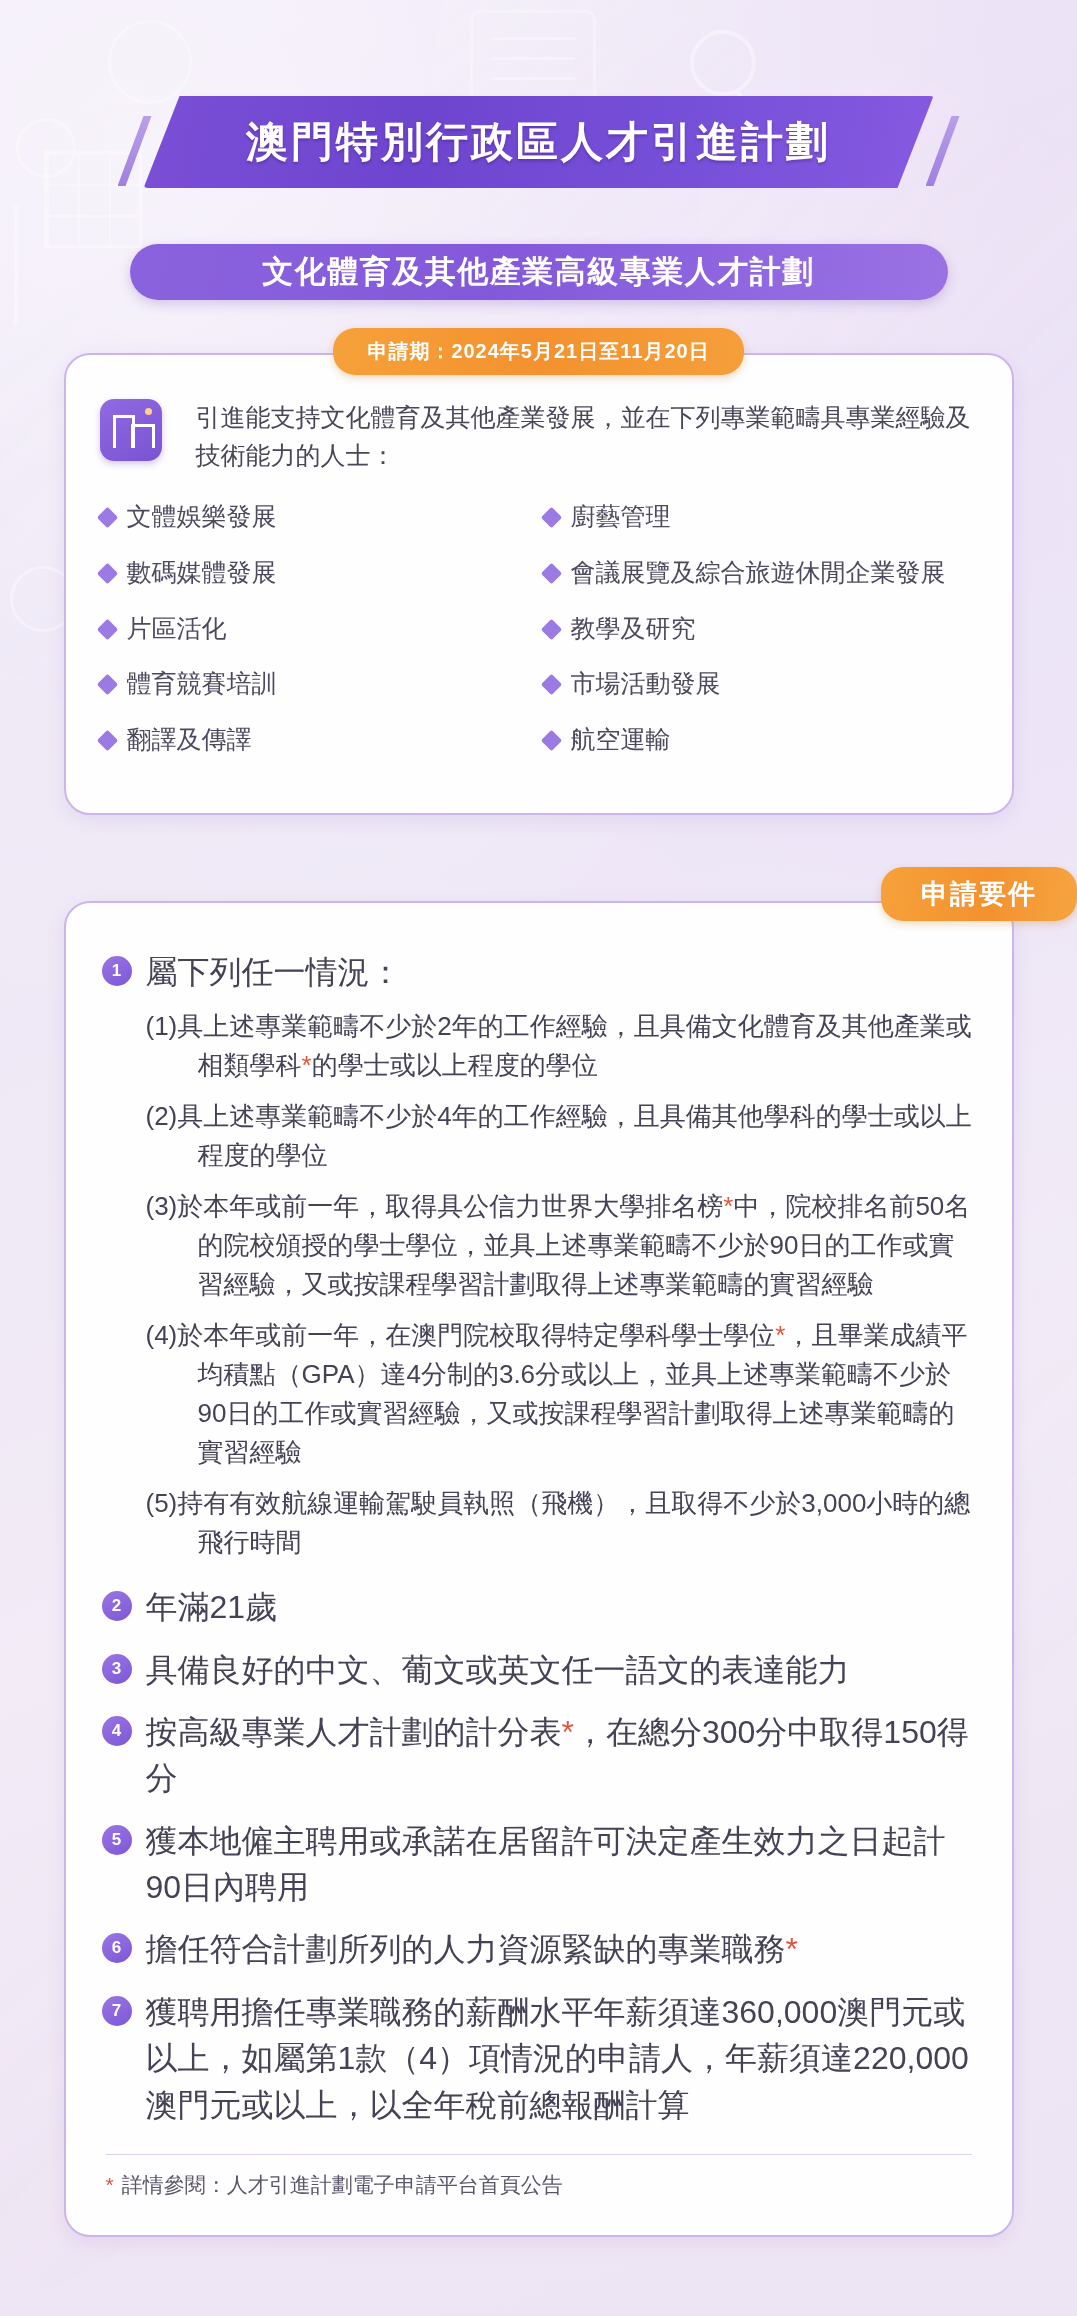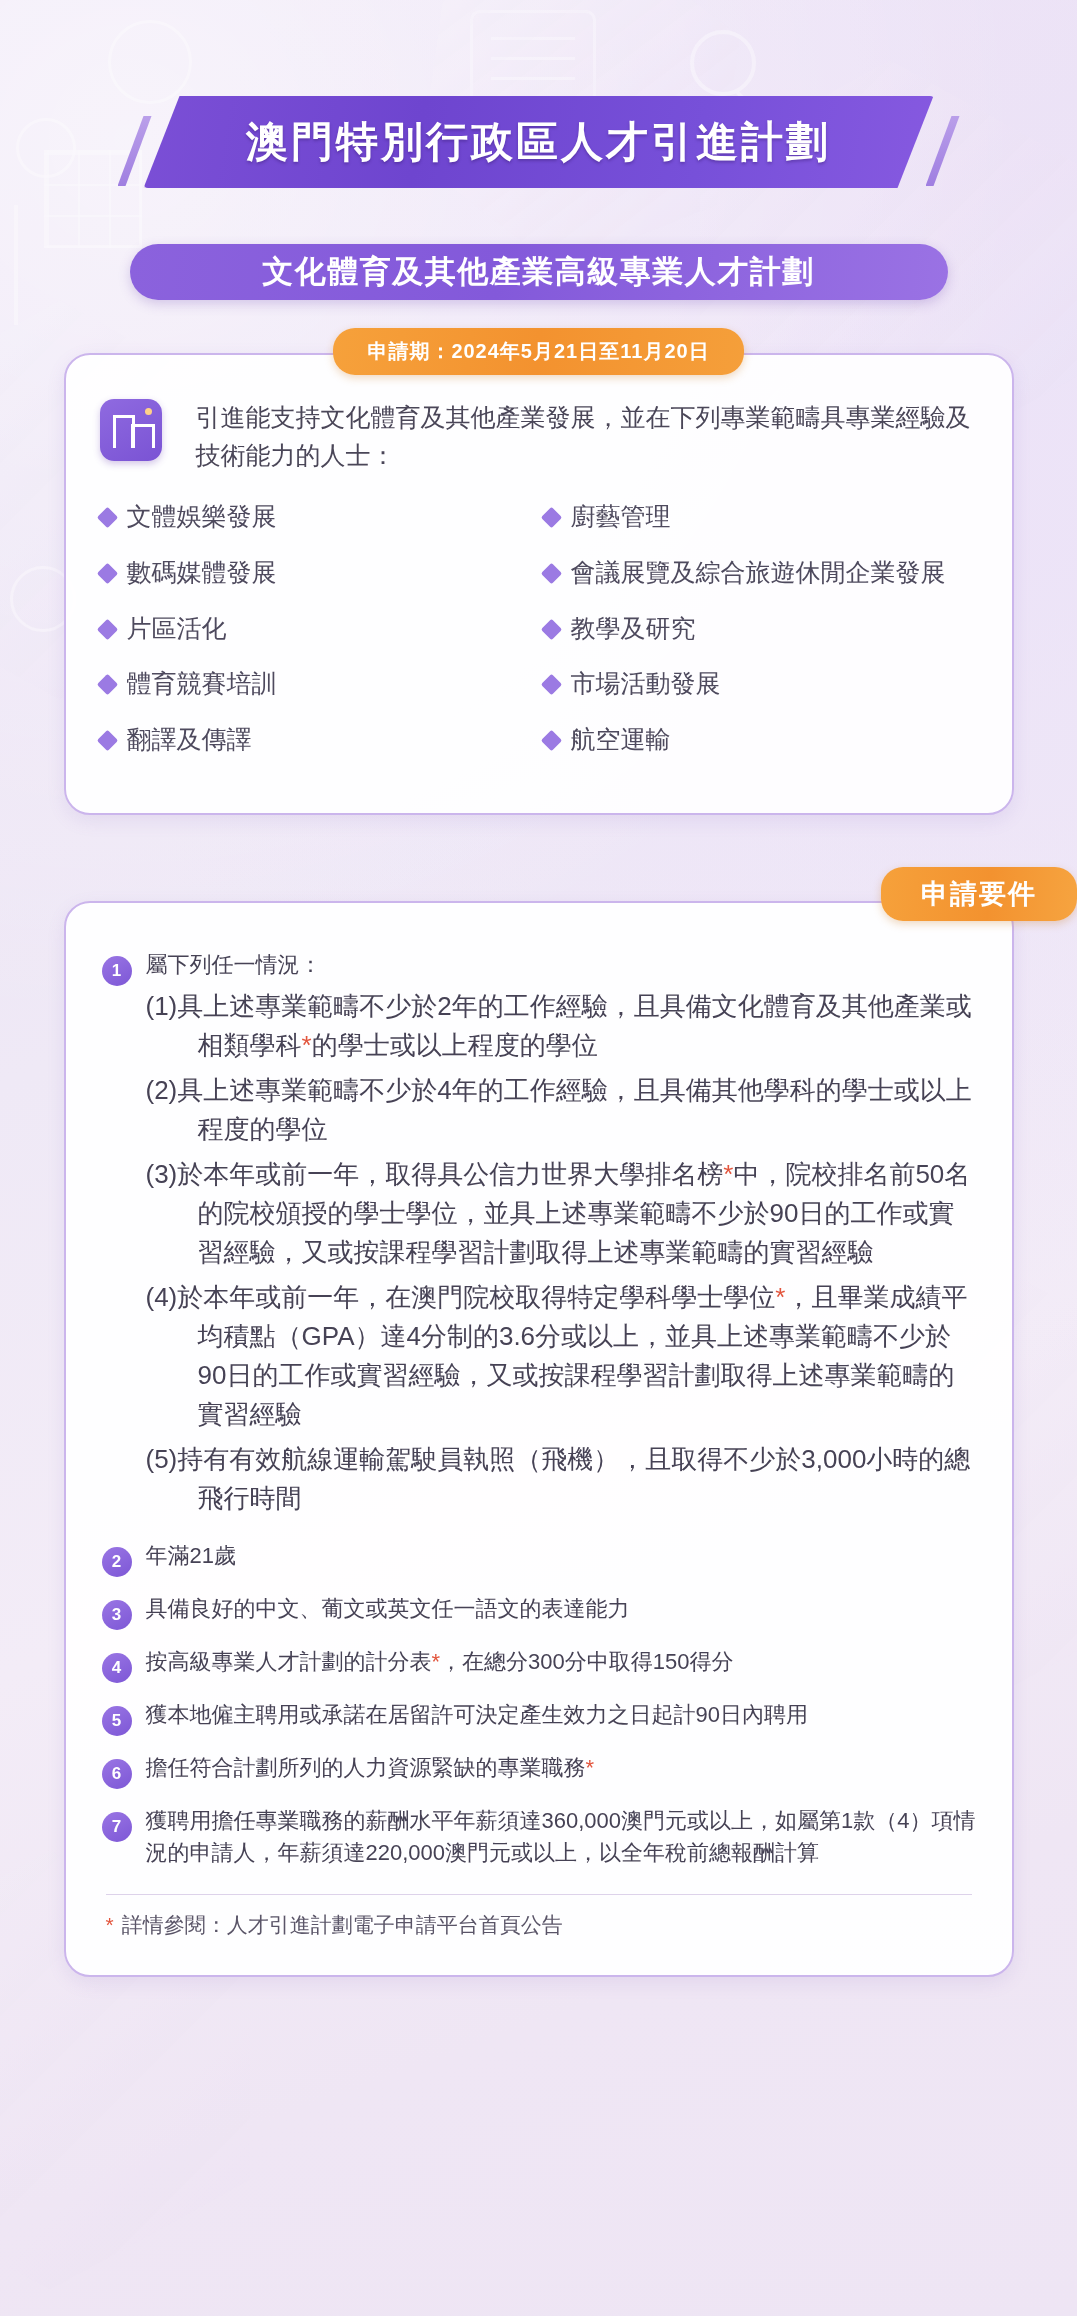--- a/index.html
+++ b/index.html
@@ -236,35 +236,36 @@
   .req-num {
     flex: 0 0 auto;
     width: 30px; height: 30px; border-radius: 50%;
     background: linear-gradient(150deg,#9a76e4,#7d57d6);
     color: #fff; font-size: 17px; font-weight: bold;
     display: flex; align-items: center; justify-content: center;
     margin-top: 7px;
   }
   .req-body { flex: 1 1 auto; }
   .req-title {
-    font-size: 22px; color: #464255; line-height: 1.45;
+    font-size: 32px; color: #464255; line-height: 1.45;
   }
   .sub-list { margin-top: 6px; }
   .sub-item {
     font-size: 26px; color: #464255; line-height: 1.5;
     margin-bottom: 6px;
     padding-left: 0;
     text-indent: 0;
   }
   .sub-item .lbl { white-space: nowrap; }
   .sub-item .txt { }
   .hang {
     display: block;
     padding-left: 52px;
     text-indent: -52px;
+    margin-top: 12px;
   }
   .star { color: #e2553d; }
   .divider {
     margin: 26px 4px 0;
     border-top: 1px solid #ddd2ea;
   }
   .footnote {
     margin-top: 16px;
     font-size: 21px;
     color: #5a5568;

